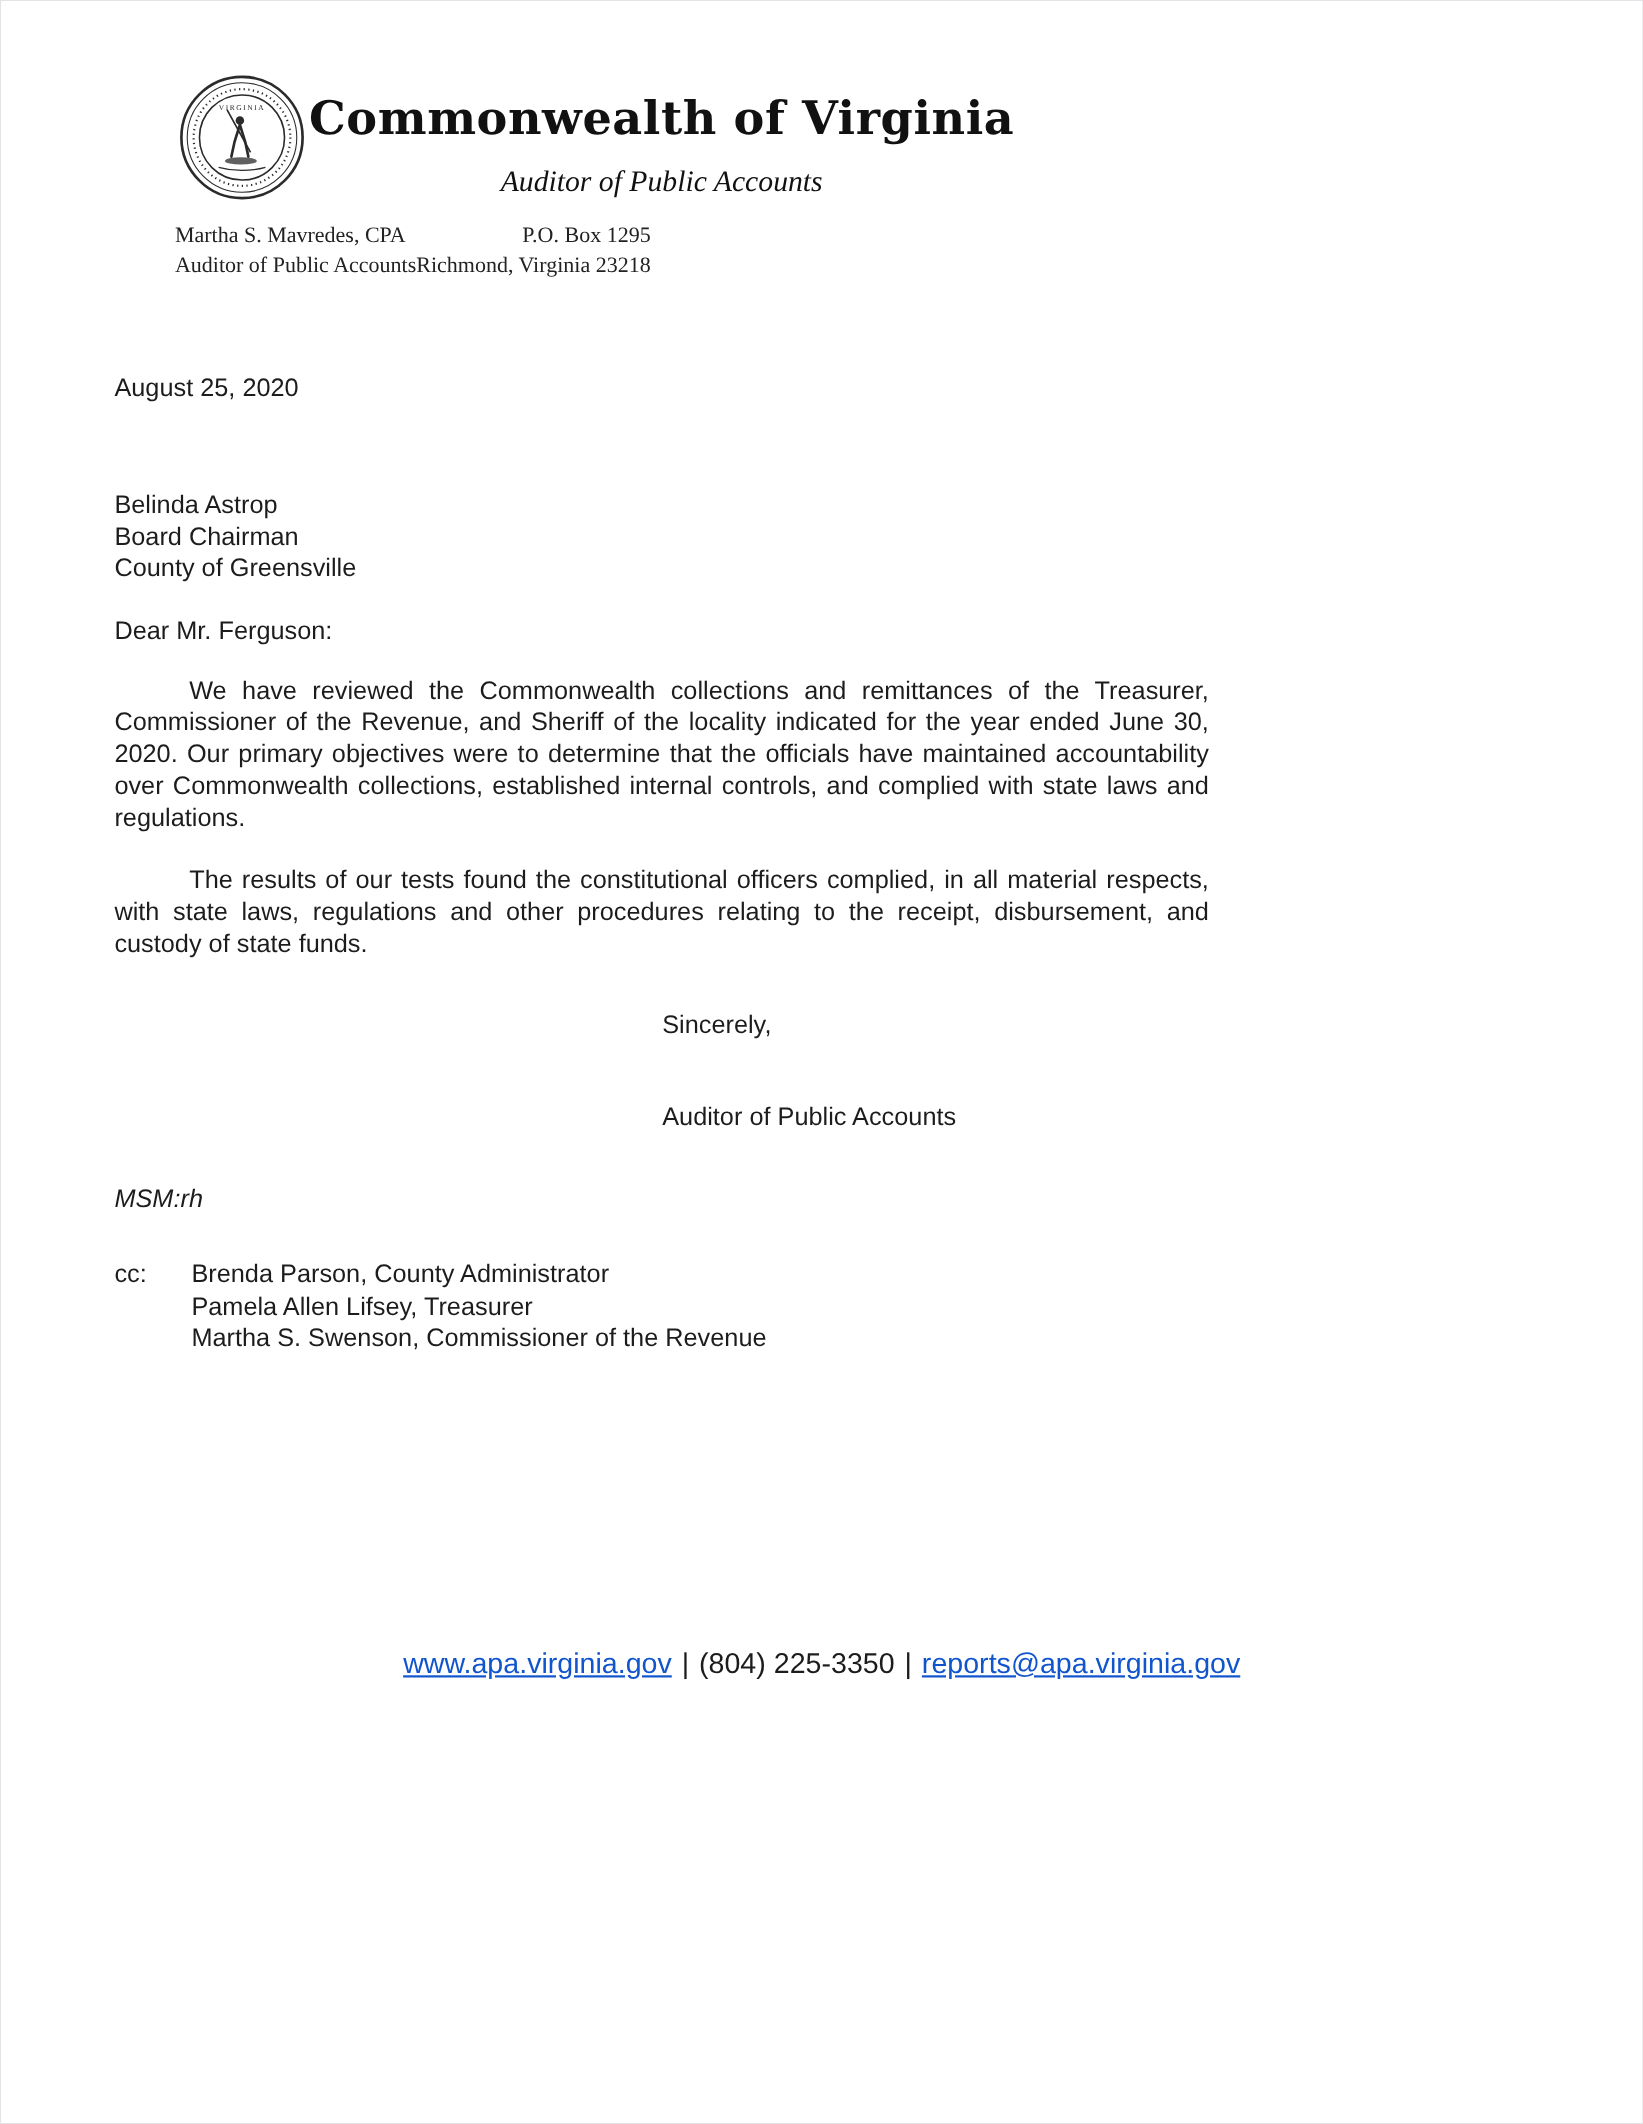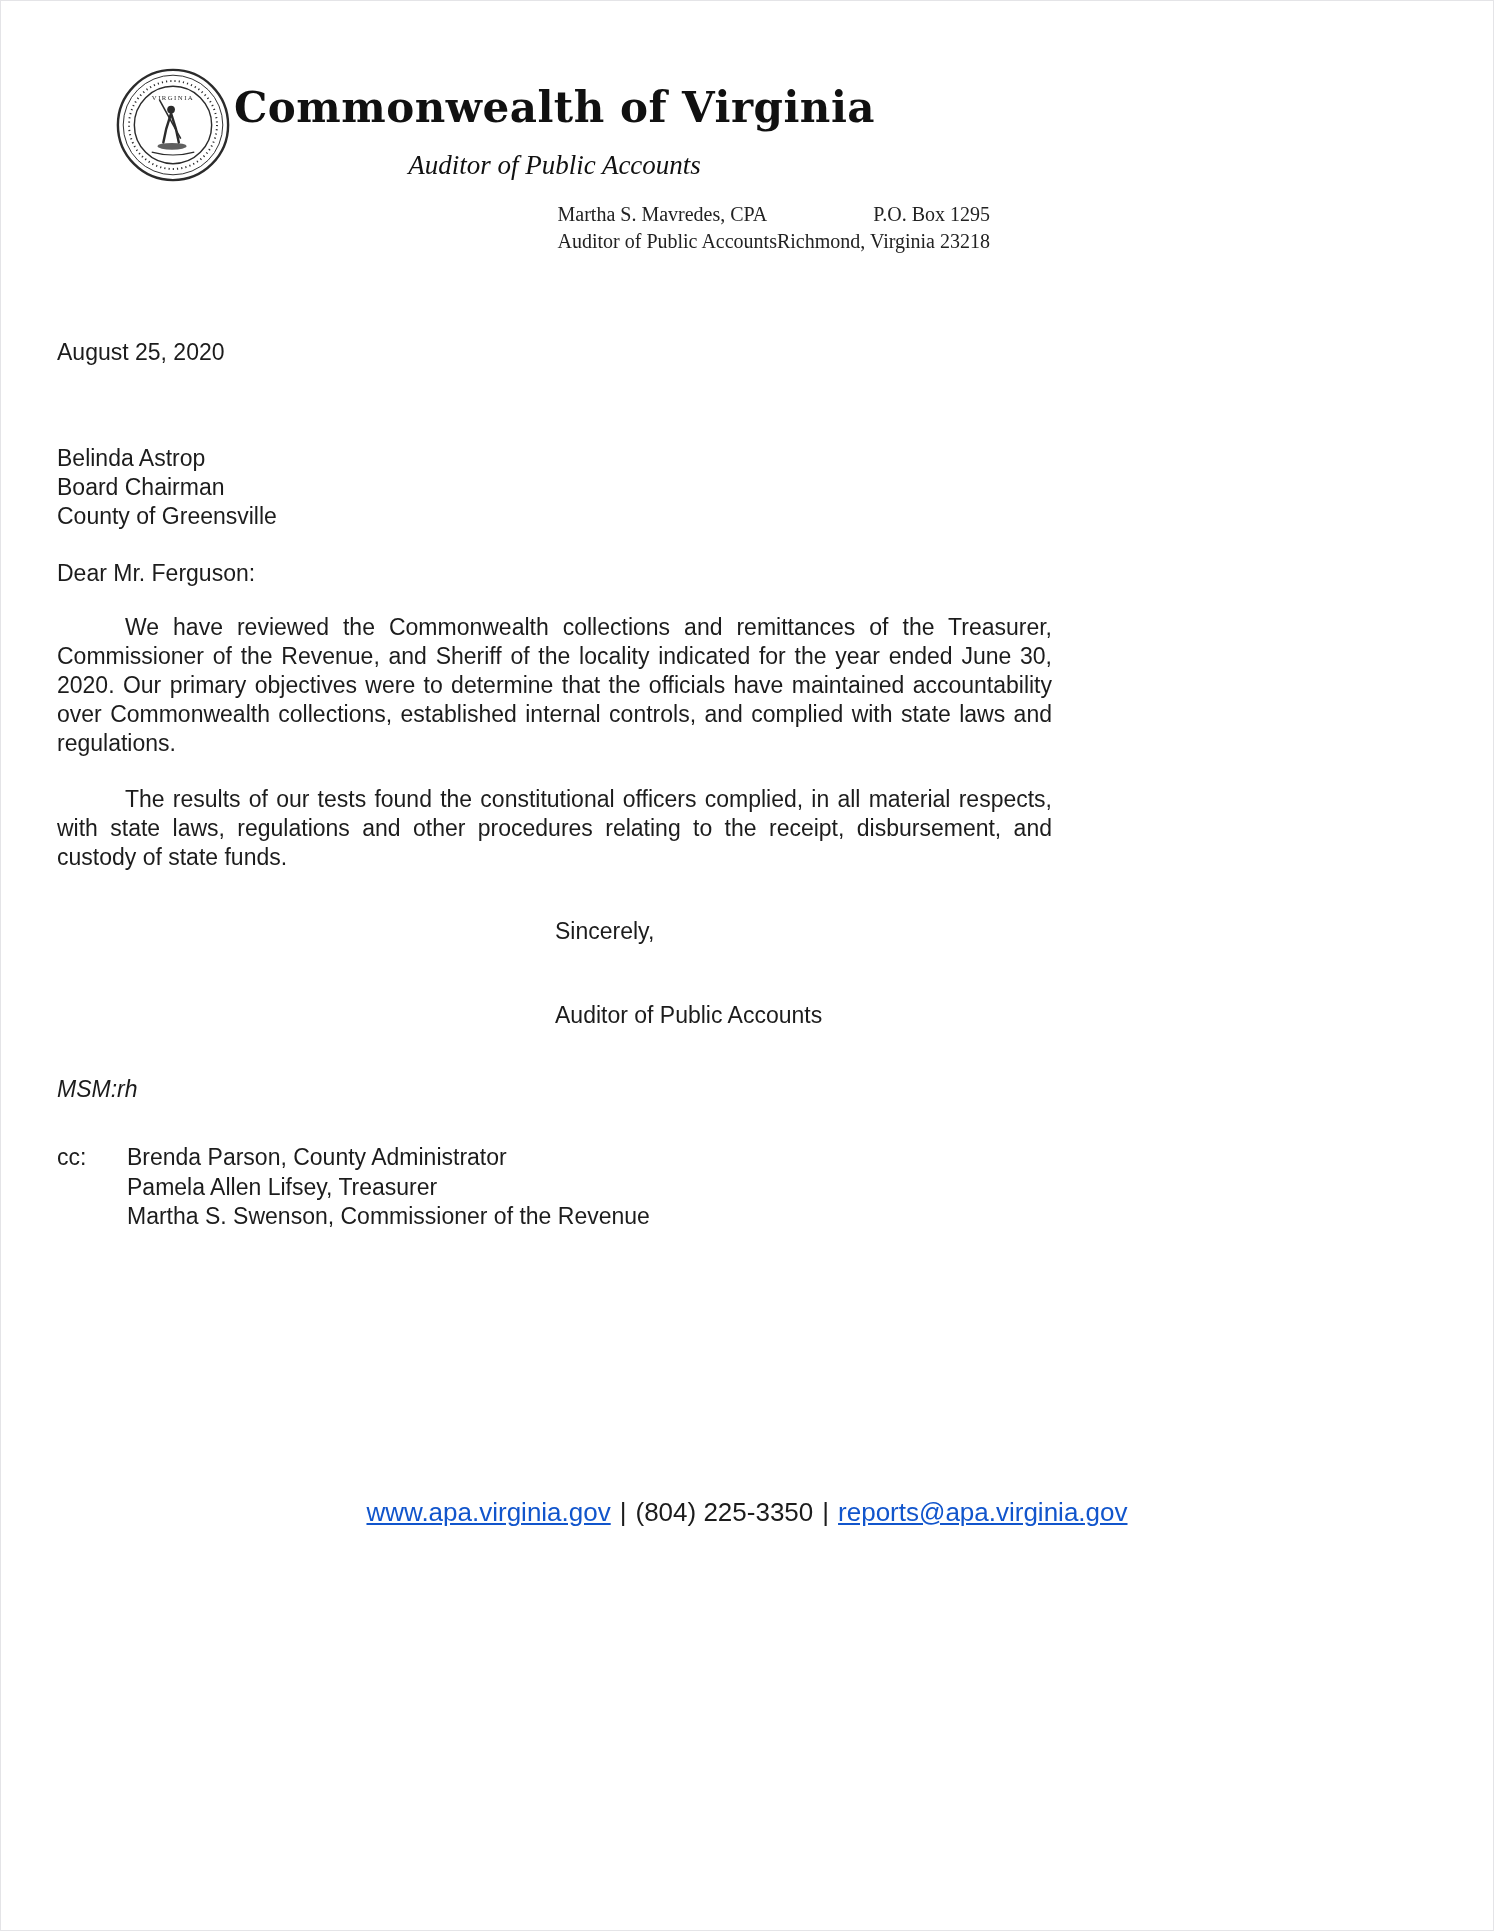--- a/index.html
+++ b/index.html
@@ -9,21 +9,21 @@
     height: 1931px;
     position: relative;
     background: #ffffff;
     border: 1px solid #e4e4e7;
     font-family: "Liberation Sans", sans-serif;
     color: #1c1c1c;
     overflow: hidden;
   }
   .content {
     width: 995px;
-    margin-left: 56px;
+    margin-left: 103px;
     position: relative;
   }
   
   .letterhead { padding-top: 66px; position: relative; }
   .seal {
     position: absolute;
     left: 58px;
     top: 66px;
     width: 116px;
     height: 116px;
@@ -40,21 +40,21 @@
   .lh-subtitle {
     text-align: center;
     font-family: "Liberation Serif", serif;
     font-style: italic;
     font-size: 27px;
     margin-top: 18px;
     color: #111;
   }
   .lh-row {
     display: flex;
-    justify-content: flex-end;
+    justify-content: flex-start;
     margin-top: 20px;
     padding: 0 62px 0 55px;
     font-family: "Liberation Serif", serif;
     font-size: 20px;
     line-height: 1.35;
     color: #222;
   }
   .lh-left { text-align: left; }
   .lh-right { text-align: right; }
   

